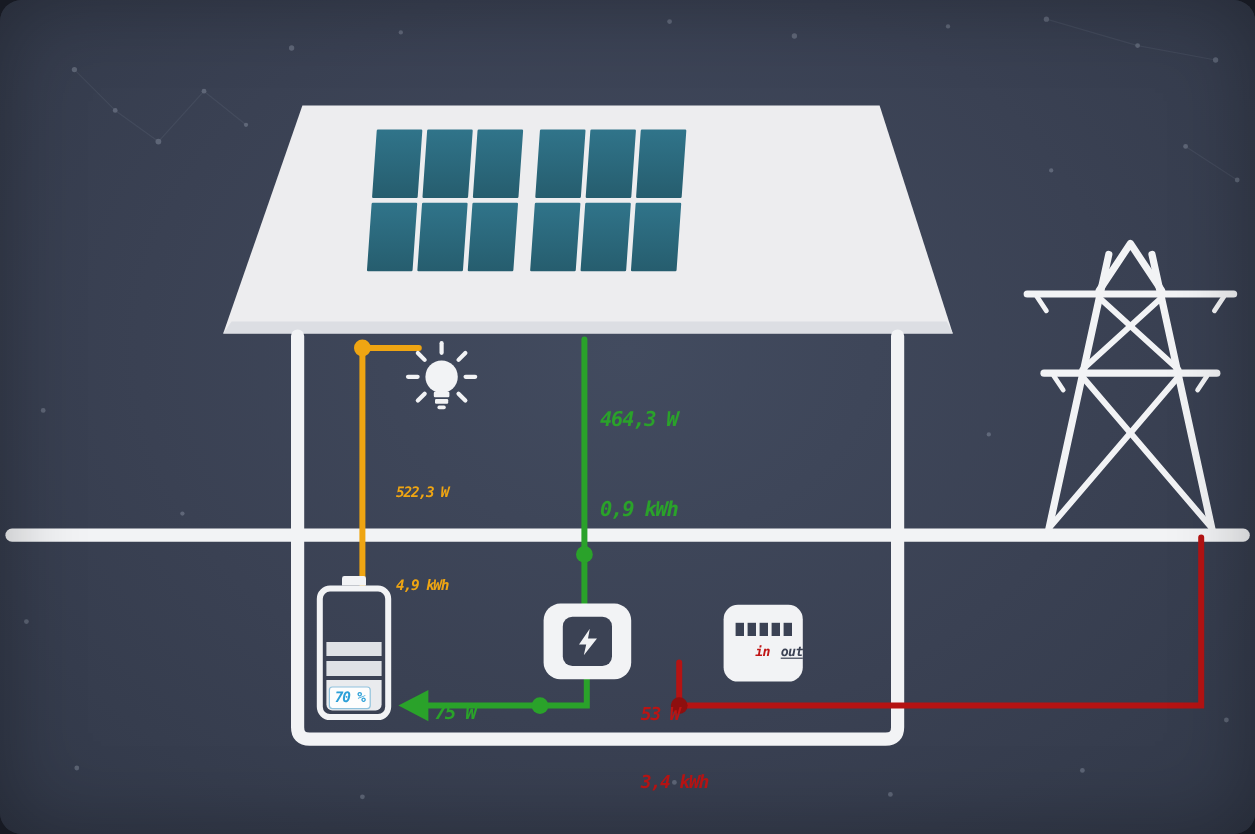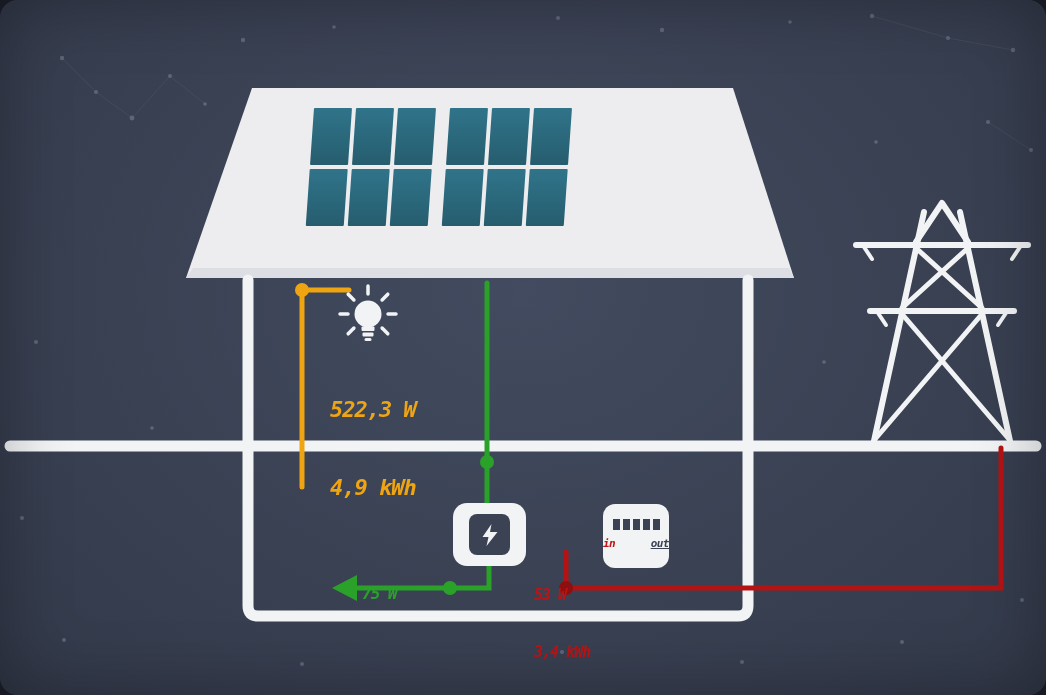--- a/index.html
+++ b/index.html
@@ -44,29 +44,29 @@
               background:#f2f3f5; border-radius:14px;
               display:flex; align-items:center; justify-content:center; }
   .inverter-core { width:41px; height:41px; background:#3b4254; border-radius:8px;
                    display:flex; align-items:center; justify-content:center; }
 
   
   .meter { position:absolute; left:603px; top:504px; width:66px; height:64px;
            background:#f2f3f5; border-radius:12px; }
   .meter-display { display:flex; gap:3px; justify-content:center; margin-top:15px; }
   .seg { width:7px; height:11px; background:#3b4254; }
-  .meter-io { display:flex; justify-content:space-between; gap:9px; margin-top:7px;
+  .meter-io { display:flex; justify-content:flex-end; gap:9px; margin-top:7px;
               font:italic bold 11px "DejaVu Sans Mono", monospace; letter-spacing:-0.5px; }
   .meter-in  { color:#c01515; }
   .meter-out { color:#3b4254;text-decoration:underline; }
 
   
   .label { position:absolute; font-family:"DejaVu Sans Mono", monospace;
            font-style:italic; font-weight:bold; letter-spacing:-1px; white-space:pre; }
-  .label-consumption { left:330px; top:345px; color:#efa512; font-size:22px; line-height:26px; }
+  .label-consumption { left:330px; top:345px; color:#efa512; font-size:12px; line-height:26px; }
   .label-solar       { left:500px; top:288px; color:#2aa22a; font-size:17px; line-height:25px; }
   .label-battery     { left:362px; top:546px; color:#2aa22a; font-size:16px; }
   .label-grid        { left:534px; top:548px; color:#bb1414; font-size:15px; line-height:19px; }
 </style>
 </head>
 <body>
 
 <div class="canvas">
 
   <svg class="scene" viewBox="0 0 1046 695">
@@ -178,20 +178,25 @@
   </div>
   <div class="solar-array right">
     <div class="solar-cell"></div>
     <div class="solar-cell"></div>
     <div class="solar-cell"></div>
     <div class="solar-cell"></div>
     <div class="solar-cell"></div>
     <div class="solar-cell"></div>
   </div>
 
+  <div class="battery">
+    <div class="battery-cap"></div>
+    <div class="battery-fill"></div>
+    <div class="battery-soc">70 %</div>
+  </div>
 
   <div class="inverter">
     <div class="inverter-core">
       <svg width="24" height="24" viewBox="0 0 24 24">
         <polygon points="13.5,1 4.5,14 10.5,14 8.5,23 19.5,9 12,9" fill="#f2f3f5"></polygon>
       </svg>
     </div>
   </div>
 
   <div class="meter">
@@ -206,20 +211,24 @@
       <span class="meter-in">in</span>
       <span class="meter-out">out</span>
     </div>
   </div>
 
   <div class="label label-consumption">
     <div>522,3 W</div>
     <div>4,9 kWh</div>
   </div>
 
+  <div class="label label-solar">
+    <div>464,3 W</div>
+    <div>0,9 kWh</div>
+  </div>
 
   <div class="label label-battery">
     <div>75 W</div>
   </div>
 
   <div class="label label-grid">
     <div>53 W</div>
     <div>3,4 kWh</div>
   </div>
 

